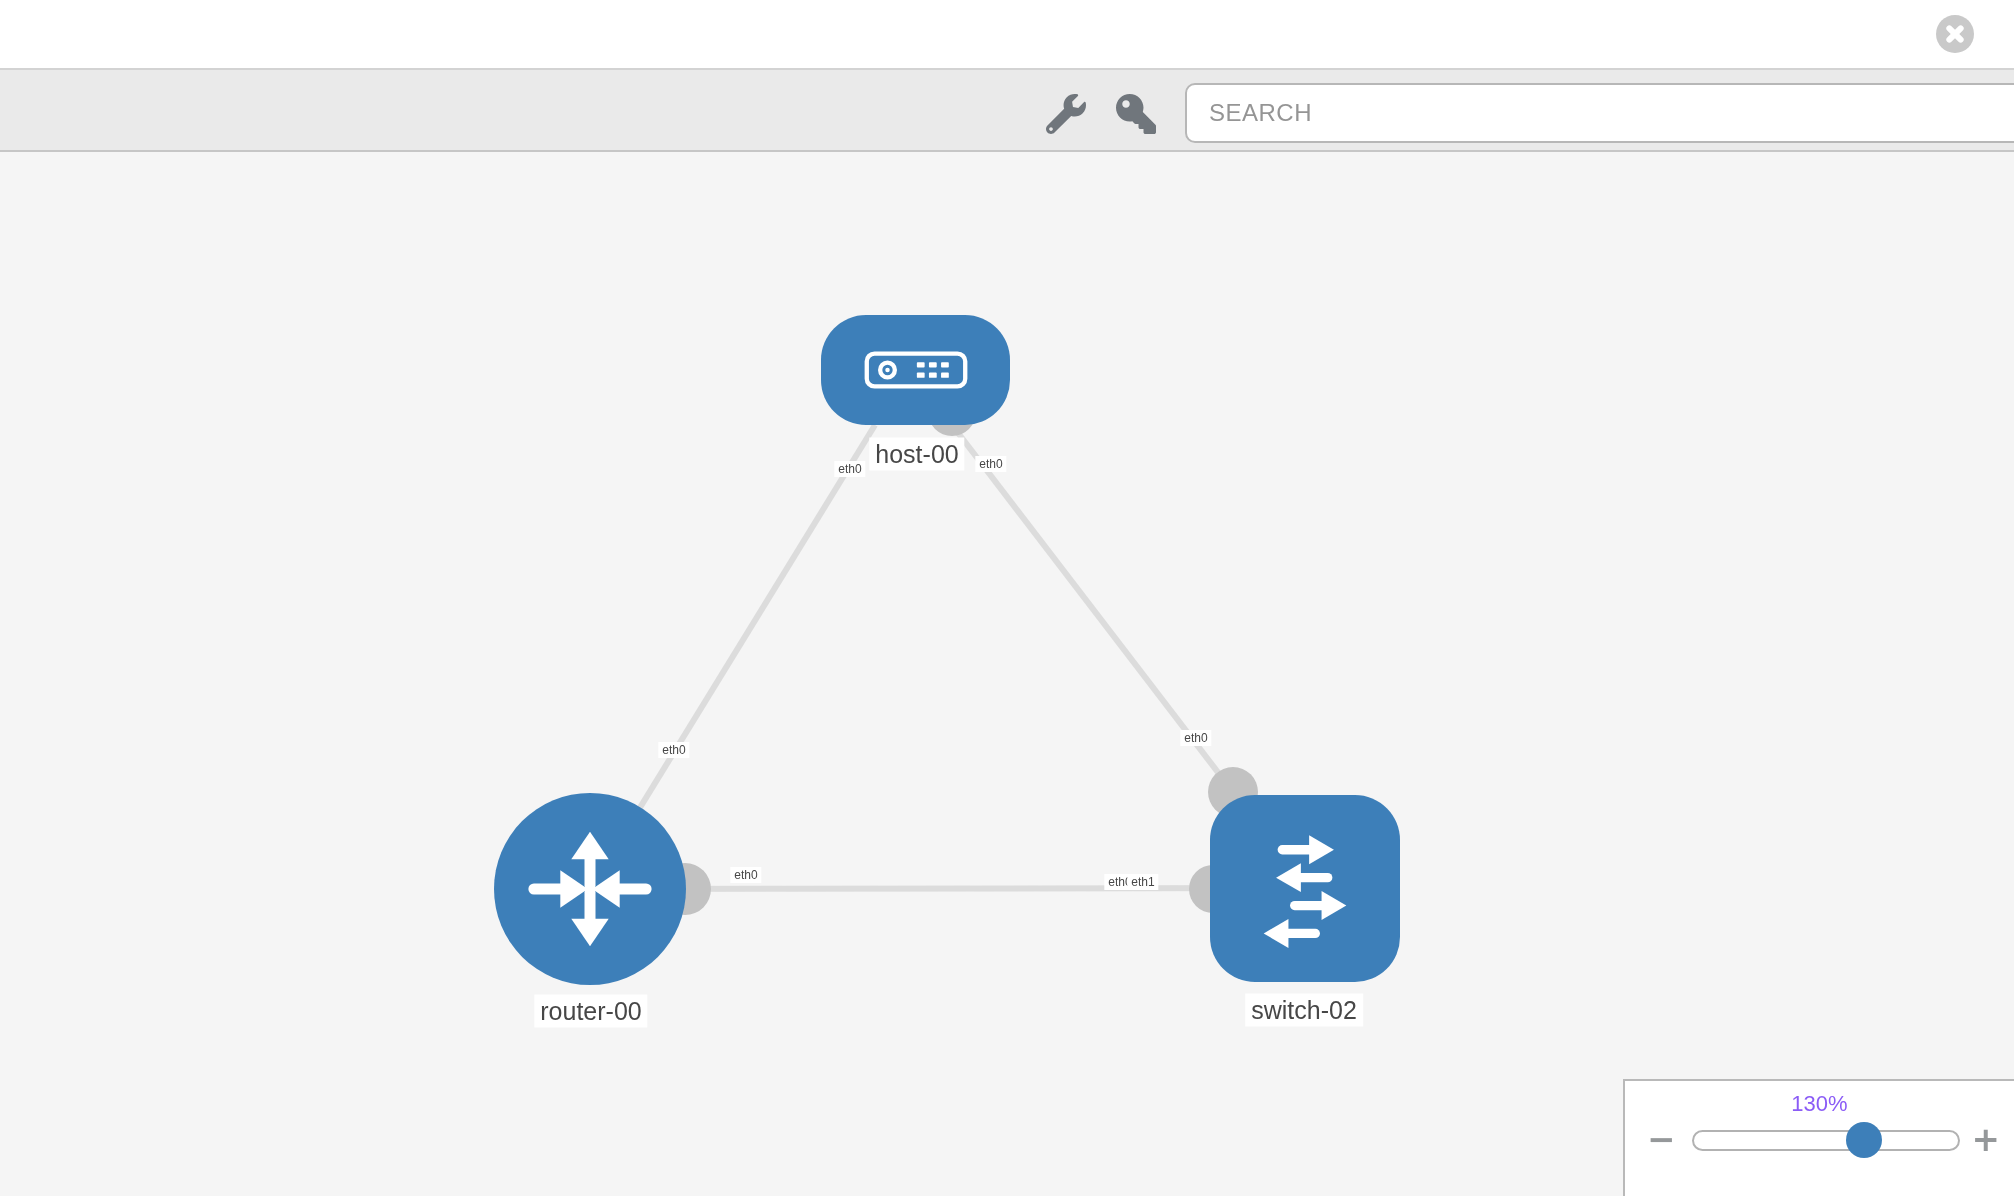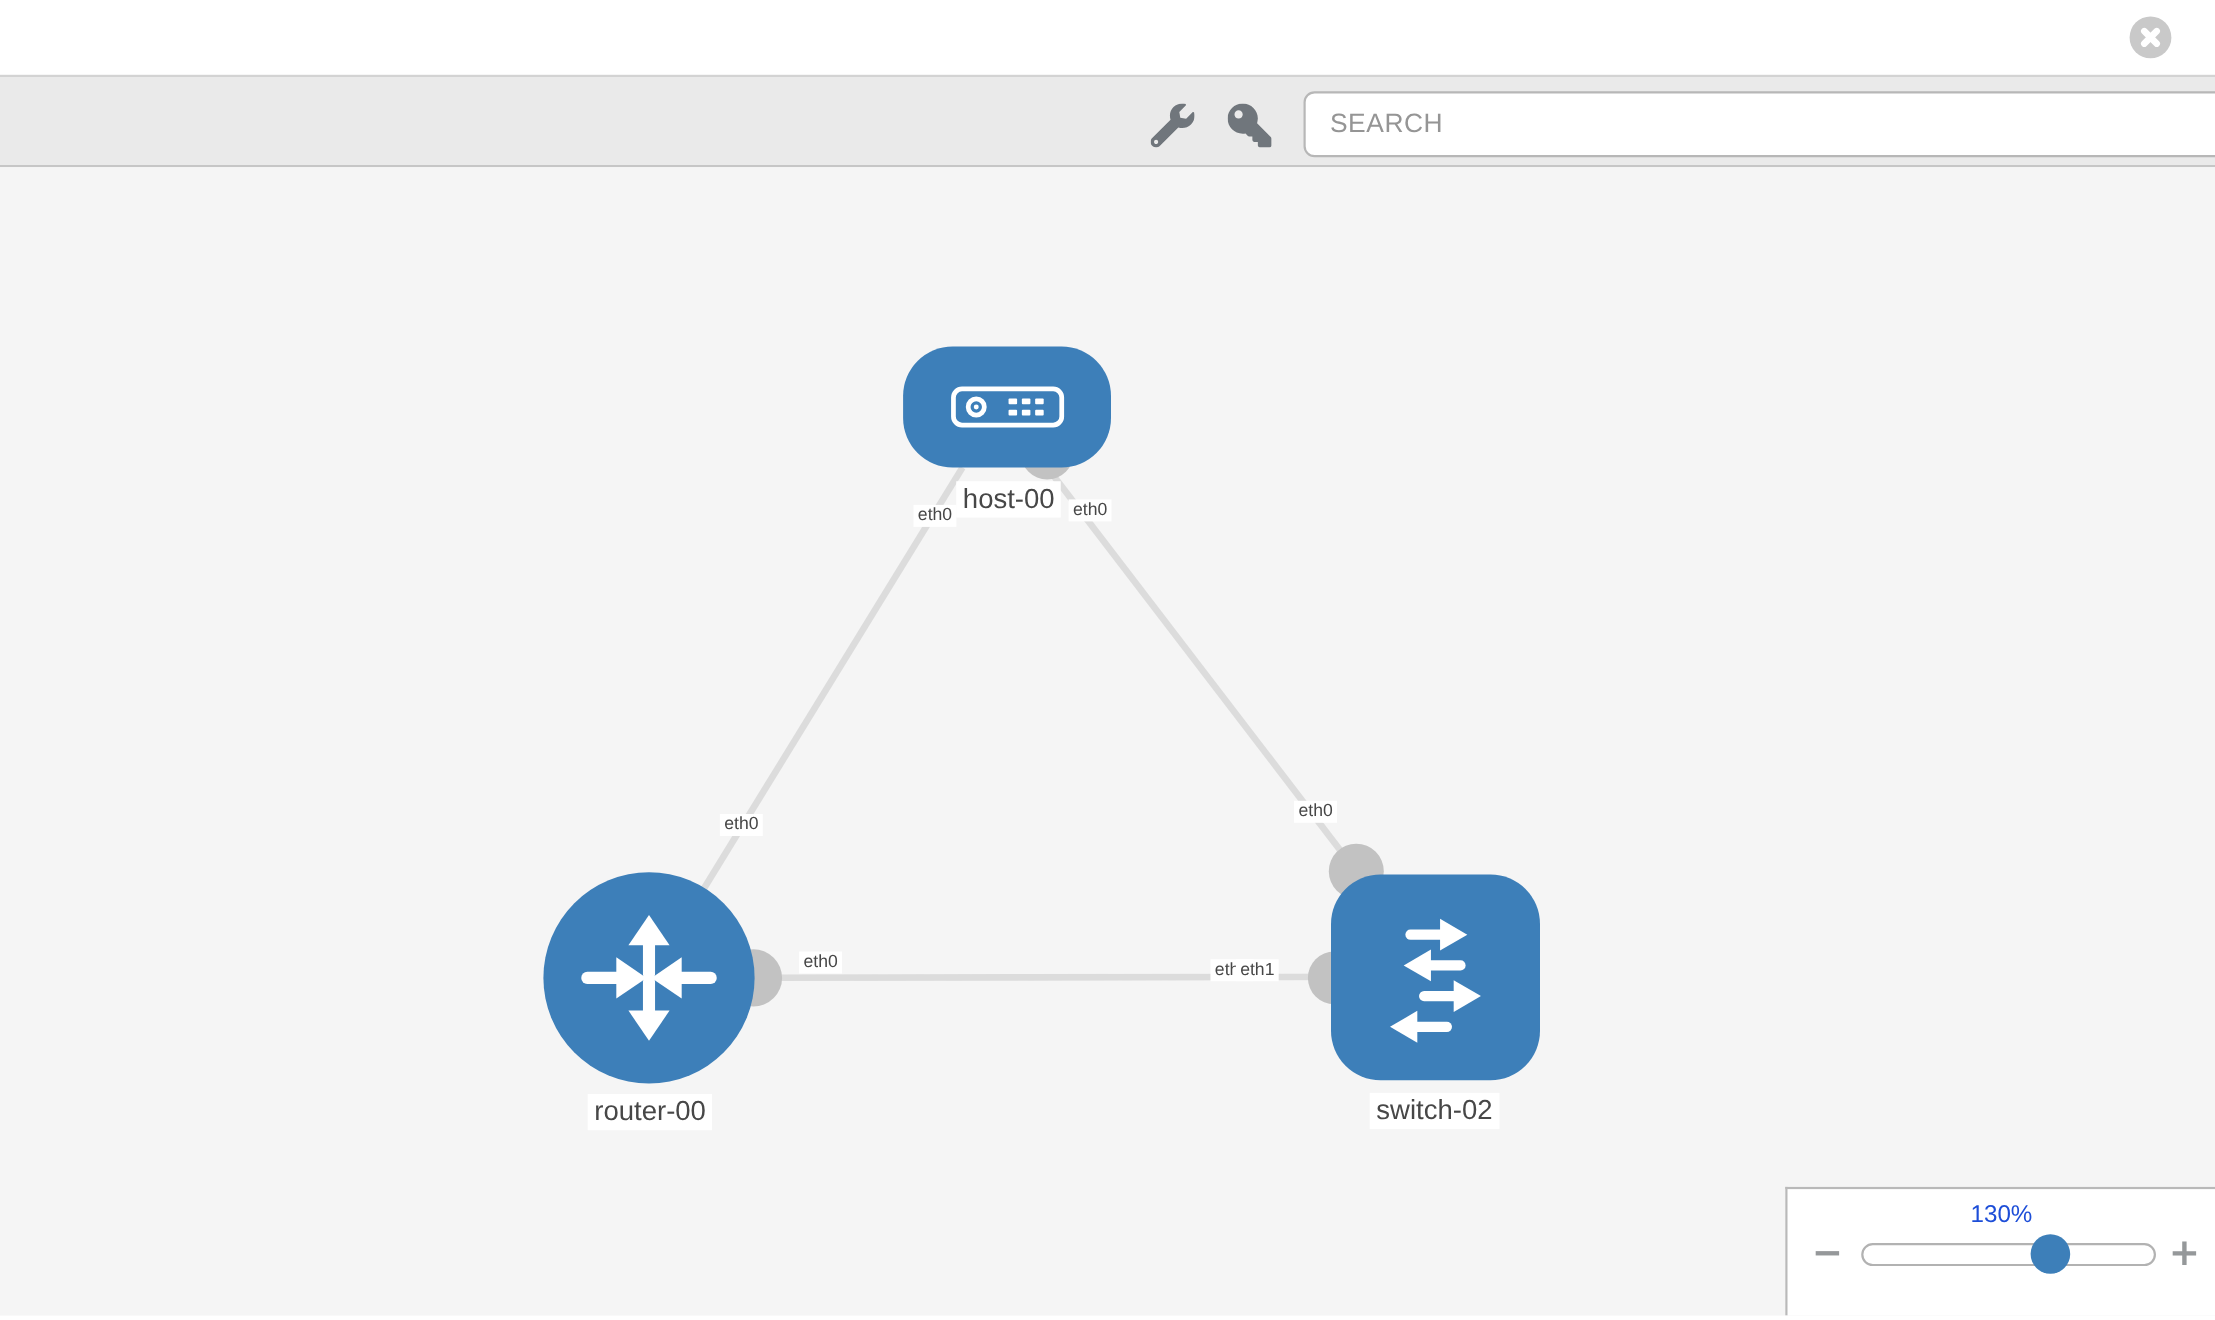--- a/index.html
+++ b/index.html
@@ -72,32 +72,32 @@
   .node-host   { left:821px; top:163px; width:189px; height:110px; border-radius:45px; }
   .node-router { left:494px; top:641px; width:192px; height:192px; border-radius:50%; }
   .node-switch { left:1210px; top:643px; width:190px; height:187px; border-radius:45px; }
   .node svg { display:block; }
 
   .node-label, .if-label {
     position:absolute; transform:translate(-50%,-50%);
     background:#ffffff; color:#474747; white-space:nowrap;
   }
   .node-label { font-size:25px; padding:2px 6px; z-index:6; }
-  .if-label   { font-size:16px; padding:1px 4px; z-index:5; }
+  .if-label   { font-size:12px; padding:1px 4px; z-index:5; }
   .if-label.over { z-index:7; }
 
   
   .zoom-panel {
     position:absolute; right:0; bottom:0; width:391px; height:117px;
     background:#ffffff; border:2px solid #b9b9b9; border-right:none; border-bottom:none;
     z-index:10;
   }
   .zoom-level {
     position:absolute; left:0; right:0; top:10px; text-align:center;
-    font-size:22px; color:#1d4ed8;
+    font-size:22px; color:#8b5cf6;
   }
   .zoom-minus, .zoom-plus {
     position:absolute; top:38px; font-family:"DejaVu Sans", sans-serif;
     font-size:34px; font-weight:bold; color:#95989a; line-height:40px;
     background:none; border:none; cursor:pointer;
   }
   .zoom-minus { left:22px; }
   .zoom-plus  { right:14px; }
   .zoom-track {
     position:absolute; left:67px; top:49px; width:268px; height:21px;

